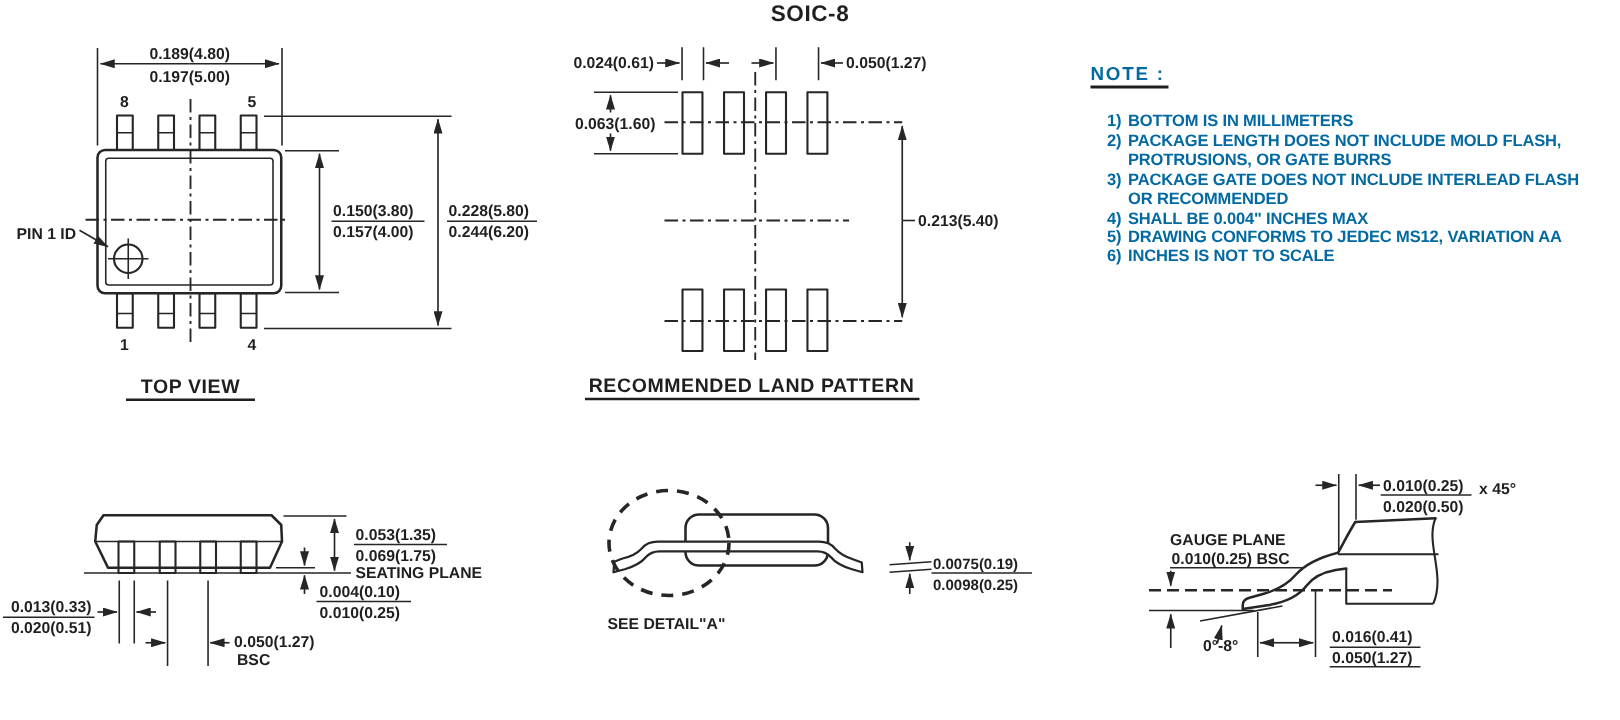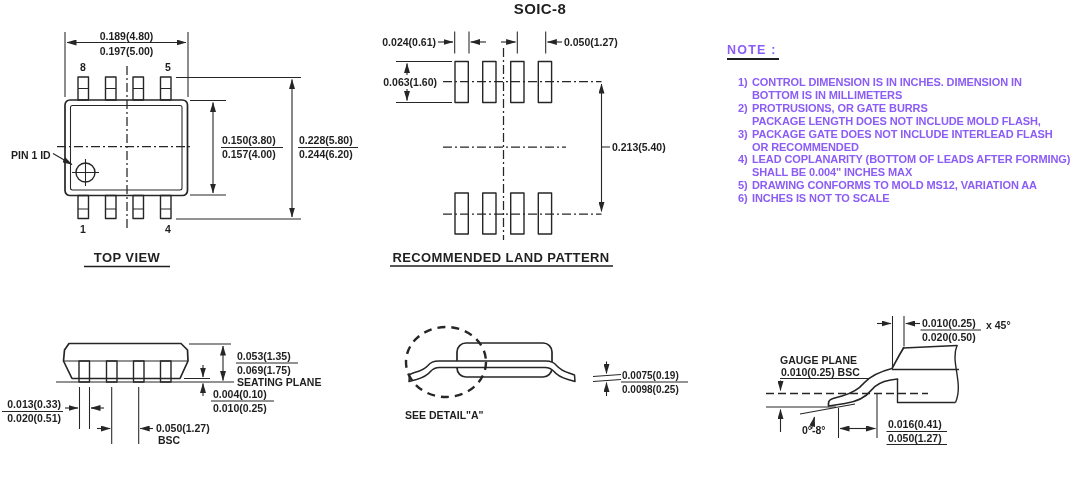--- a/index.html
+++ b/index.html
@@ -11,21 +11,21 @@
   .dimsm{font-size:10px;}
   .lbl{font-size:13px;letter-spacing:.4px;}
   .ttl{font-size:15px;letter-spacing:.4px;}
   .ol{fill:none;stroke:#262626;stroke-width:1.7;stroke-linejoin:round;stroke-linecap:round;}
   .md{fill:none;stroke:#262626;stroke-width:1.4;stroke-linejoin:round;}
   .tn{fill:none;stroke:#262626;stroke-width:1.05;}
   .cl{fill:none;stroke:#262626;stroke-width:1.25;stroke-dasharray:9 3 2 3;}
   .dimln{fill:none;stroke:#262626;stroke-width:1.1;}
   .wfill{fill:#ffffff;stroke:#262626;stroke-width:1.5;stroke-linejoin:round;}
   
-  .notes{position:absolute;color:#8b5cf6;font-weight:bold;}
+  .notes{position:absolute;color:#0369a1;font-weight:bold;}
   .notes-heading{display:inline-block;font-size:12.5px;letter-spacing:1.2px;
                  border-bottom:2px solid #1f1f1f;padding:0 2px 1px 0;margin-bottom:16px;}
   .note{display:flex;padding-left:11px;font-size:11px;line-height:12.9px;letter-spacing:-0.1px;}
   .note-num{width:14px;flex:0 0 14px;}
   .nl{display:block;white-space:nowrap;}
 </style>
 </head>
 <body>
 
 <div id="canvas">
@@ -230,49 +230,47 @@
     <line x1="857" y1="477" x2="937" y2="477" stroke="#1f1f1f" stroke-width="1.6"></line>
   </g>
 </svg>
 
   <div class="notes" style="left:727px;top:40px;">
     <div class="notes-heading">NOTE :</div>
     <div class="notes-list">
       <div class="note">
         <span class="note-num">1)</span>
         <span>
-            <span class="nl">CONTROL DIMENSION IS IN INCHES. DIMENSION IN</span>
             <span class="nl">BOTTOM IS IN MILLIMETERS</span>
           </span>
       </div>
       <div class="note">
         <span class="note-num">2)</span>
         <span>
+            <span class="nl">PACKAGE LENGTH DOES NOT INCLUDE MOLD FLASH,</span>
             <span class="nl">PROTRUSIONS, OR GATE BURRS</span>
-            <span class="nl">PACKAGE LENGTH DOES NOT INCLUDE MOLD FLASH,</span>
           </span>
       </div>
       <div class="note">
         <span class="note-num">3)</span>
         <span>
             <span class="nl">PACKAGE GATE DOES NOT INCLUDE INTERLEAD FLASH</span>
             <span class="nl">OR RECOMMENDED</span>
           </span>
       </div>
       <div class="note">
         <span class="note-num">4)</span>
         <span>
-            <span class="nl">LEAD COPLANARITY (BOTTOM OF LEADS AFTER FORMING)</span>
             <span class="nl">SHALL BE 0.004" INCHES MAX</span>
           </span>
       </div>
       <div class="note">
         <span class="note-num">5)</span>
         <span>
-            <span class="nl">DRAWING CONFORMS TO MOLD MS12, VARIATION AA</span>
+            <span class="nl">DRAWING CONFORMS TO JEDEC MS12, VARIATION AA</span>
           </span>
       </div>
       <div class="note">
         <span class="note-num">6)</span>
         <span>
             <span class="nl">INCHES IS NOT TO SCALE</span>
           </span>
       </div>
     </div>
   </div>

